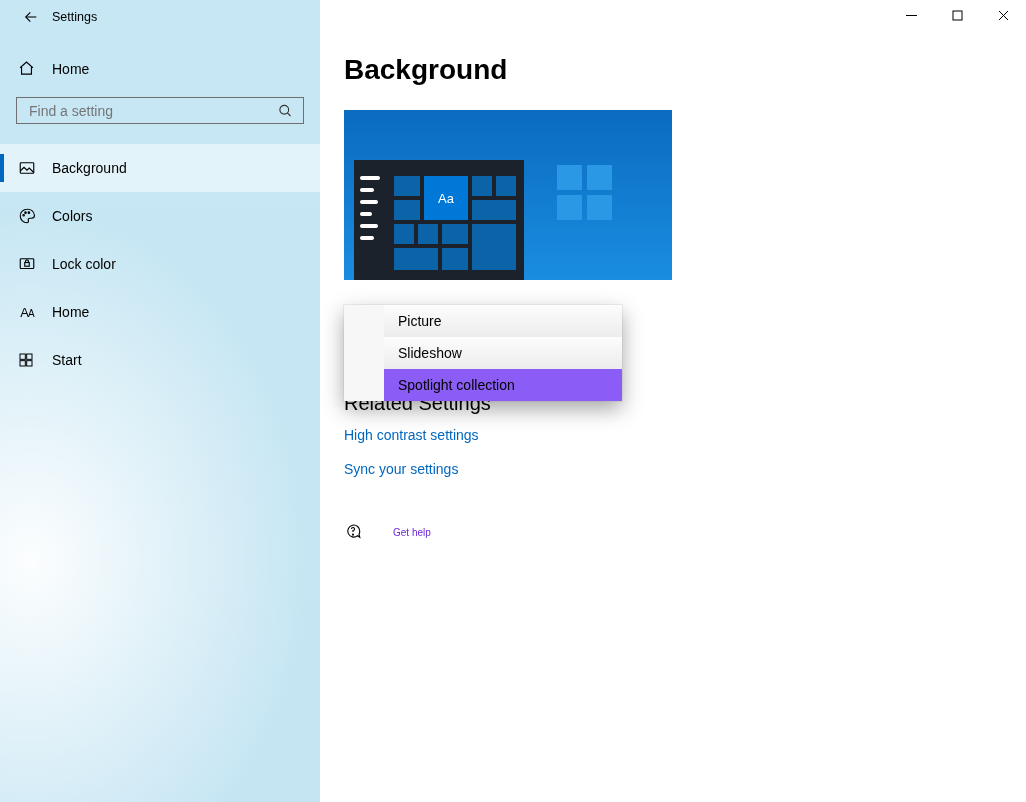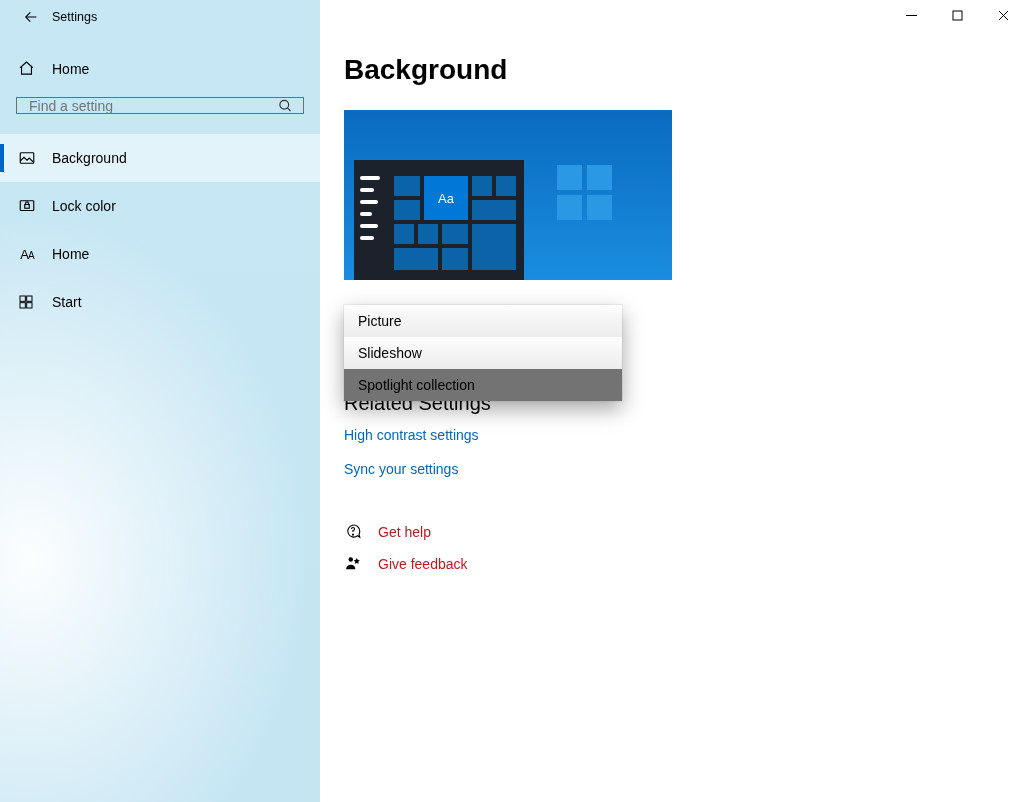--- a/index.html
+++ b/index.html
@@ -12,21 +12,21 @@
   .win-controls{position:absolute;right:0;top:0;display:flex;}
   .win-btn{width:46px;height:30px;display:flex;align-items:center;justify-content:center;font-size:11px;}
   
   .sidebar{position:absolute;top:0;left:0;width:320px;height:100%;
     background: radial-gradient(ellipse 400px 500px at 30px 560px, rgba(255,255,255,.95), rgba(255,255,255,0) 70%),
                 linear-gradient(#c7e7f4,#c5e5f3);
     box-sizing:border-box;padding-top:52px;}
   .home-row{display:flex;align-items:center;gap:16px;padding:8px 18px 8px 18px;margin-bottom:12px;}
   .home-row .lbl, .nav-row .lbl{font-size:14px;}
   .search-wrap{margin:0 16px 20px 16px;}
-  .search{position:relative;border:1px solid #6f6f6f;background:rgba(255,255,255,0);height:17px;display:flex;align-items:center;padding:0 34px 0 10px;box-sizing:border-box;}
+  .search{position:relative;border:1px solid #6f6f6f;background:rgba(255,255,255,0);height:27px;display:flex;align-items:center;padding:0 34px 0 10px;box-sizing:border-box;}
   .search input{border:none;outline:none;background:transparent;font-size:14px;flex:1;font-family:inherit;}
   .search .icon{position:absolute;right:10px;top:50%;transform:translateY(-50%);color:#333;}
   .cat{font-weight:600;font-size:14px;padding:0 18px;margin-bottom:18px;}
   .nav{list-style:none;padding:0;margin:0;}
   .nav-row{display:flex;align-items:center;gap:16px;padding:0 18px;height:48px;position:relative;}
   .nav-row.active::before{content:"";position:absolute;left:0;top:10px;bottom:10px;width:4px;background:#0067c0;}
   .nav-row.active{background:rgba(255,255,255,.5);}
   .ic{width:18px;text-align:center;font-size:15px;color:#000;}
   
   .content{position:absolute;left:320px;right:0;top:0;bottom:0;padding:54px 0 0 24px;box-sizing:border-box;}
@@ -36,28 +36,28 @@
   .win-logo .pane{position:absolute;background:#2b98e5;}
   .mock-desktop{position:absolute;left:10px;bottom:0;width:170px;height:120px;background:#1b222b;}
   .mock-side{position:absolute;left:0;top:0;bottom:0;width:35px;background:#1b222b;border-right:0px solid #000;padding:8px 6px;box-sizing:border-box;}
   .mock-line{height:4px;background:#fff;margin:8px 0;border-radius:2px;}
   .mock-tiles{position:absolute;left:40px;top:8px;right:4px;bottom:4px;}
   .tile{position:absolute;background:#0b63a8;}
   .tile.active{background:#0078d7;}
   .tile .aa{color:#fff;font-size:13px;position:absolute;top:50%;left:50%;transform:translate(-50%,-50%);}
   
   .dropdown{position:absolute;left:344px;top:305px;width:278px;background:#f7f7f7;box-shadow:0 8px 20px rgba(0,0,0,.35),0 0 0 1px rgba(0,0,0,.05);z-index:50;}
-  .dd-item{padding:8px 14px;font-size:14px;background:linear-gradient(#fdfdfd,#ececec);}
+  .dd-item{padding:8px 14px;font-size:14px;background:linear-gradient(#fdfdfd,#ececec);margin-left:40px;}
   .dd-item + .dd-item{}
-  .dd-item.sel{background:#737373;}
+  .dd-item.sel{background:#8b5cf6;}
   
   h2{font-weight:400;font-size:20px;margin:112px 0 12px 0;}
   .link{color:#0067c0;font-size:14px;margin:0 0 18px 0;cursor:pointer;display:inline-block;}
   .help-row{display:flex;align-items:center;gap:16px;margin:0 0 14px 0;}
-  .help-row .t{color:#b91c1c;font-size:14px;}
+  .help-row .t{color:#6d28d9;font-size:10px;margin-left:15px;}
   .help-ic{width:18px;color:#000;}
   svg{display:block;}
 </style>
 </head>
 <body>
 
 <div class="window">
 
   <div class="sidebar">
     <div class="home-row">
@@ -85,20 +85,31 @@
 
     <ul class="nav">
       <li class="nav-row active">
         <span class="ic">
           <svg width="18" height="18" viewBox="0 0 24 24" fill="none" stroke="#000" stroke-width="1.5">
               <rect x="3" y="5" width="18" height="14" rx="1"></rect>
               <path d="m3 16 5-5 4 4 3-3 6 6"></path>
             </svg>
         </span>
         <span class="lbl">Background</span>
+      </li>
+      <li class="nav-row">
+        <span class="ic">
+          <svg width="18" height="18" viewBox="0 0 24 24" fill="none" stroke="#000" stroke-width="1.5">
+              <path d="M12 3a9 9 0 1 0 0 18c1 0 2-.8 2-2 0-1-.5-1.5-.5-2.5S14.5 15 16 15h2a4 4 0 0 0 4-4 9 9 0 0 0-10-8Z"></path>
+              <circle cx="7.5" cy="11" r="1"></circle>
+              <circle cx="10" cy="7.5" r="1"></circle>
+              <circle cx="14.5" cy="7.5" r="1"></circle>
+            </svg>
+        </span>
+        <span class="lbl">Colors</span>
       </li>
       <li class="nav-row">
         <span class="ic">
           <svg width="18" height="18" viewBox="0 0 24 24" fill="none" stroke="#000" stroke-width="1.5">
               <rect x="3" y="5" width="18" height="13" rx="1"></rect>
               <rect x="9" y="10" width="6" height="5"></rect>
               <path d="M10 10V8.5a2 2 0 0 1 4 0V10"></path>
             </svg>
         </span>
         <span class="lbl">Lock color</span>
@@ -197,30 +208,20 @@
     <div class="help-row">
       <span class="help-ic">
         <svg width="18" height="18" viewBox="0 0 24 24" fill="none" stroke="#000" stroke-width="1.5">
             <path d="M21 11a8 8 0 1 0-3 6l3 2-1-4a8 8 0 0 0 1-4Z"></path>
             <path d="M10 8a2 2 0 1 1 2 2v2"></path>
             <circle cx="12" cy="15.5" r=".6" fill="#000"></circle>
           </svg>
       </span>
       <span class="t">Get help</span>
     </div>
-    <div class="help-row">
-      <span class="help-ic">
-        <svg width="18" height="18" viewBox="0 0 24 24" fill="#000">
-            <circle cx="9" cy="6" r="3"></circle>
-            <path d="M3 18c0-3 3-5 6-5s6 2 6 5v1H3Z"></path>
-            <path d="M17 4l1.2 2.4L21 7l-2 2 .5 2.8L17 10.5 14.5 11.8 15 9l-2-2 2.8-.6Z" fill="#000"></path>
-          </svg>
-      </span>
-      <span class="t">Give feedback</span>
-    </div>
   </div>
 
   <div class="dropdown">
     <div class="dd-item">Picture</div>
     <div class="dd-item">Slideshow</div>
     <div class="dd-item sel">Spotlight collection</div>
   </div>
 
 </div>
 

